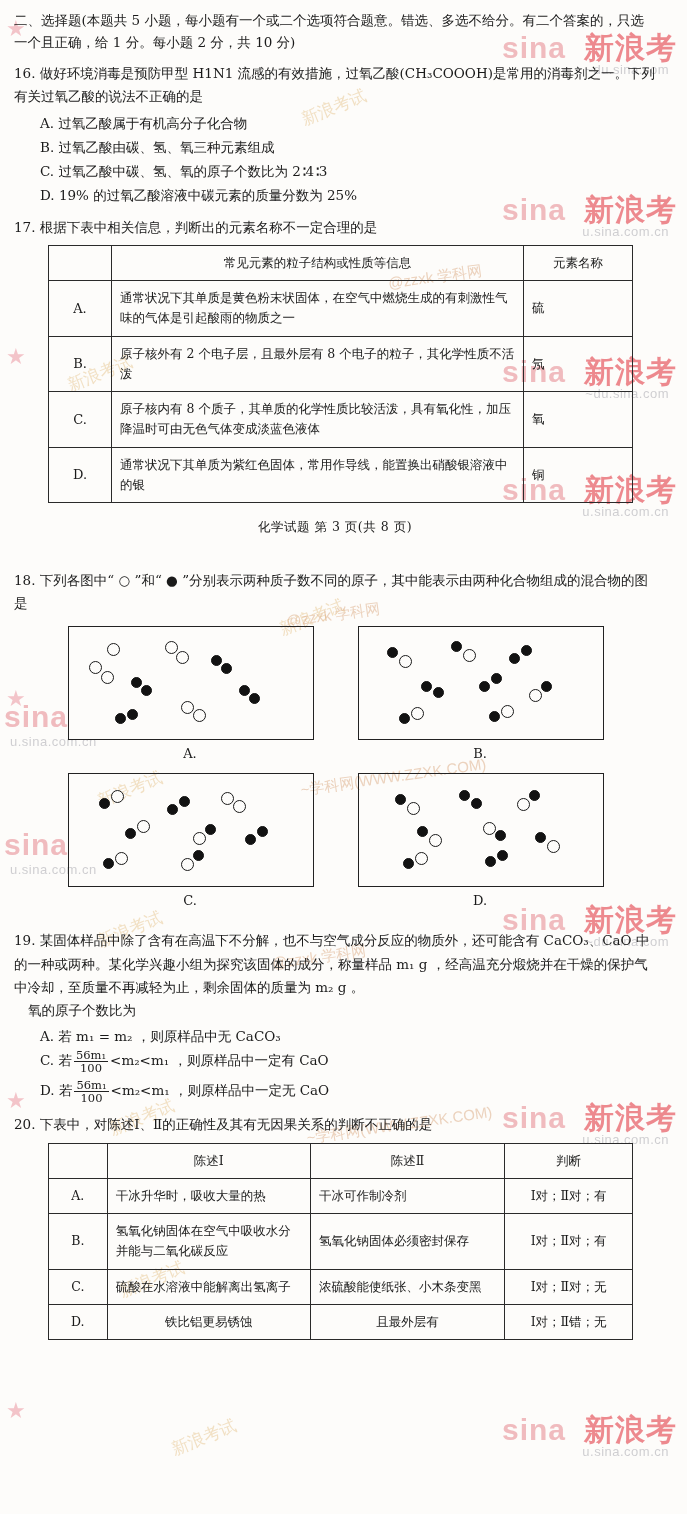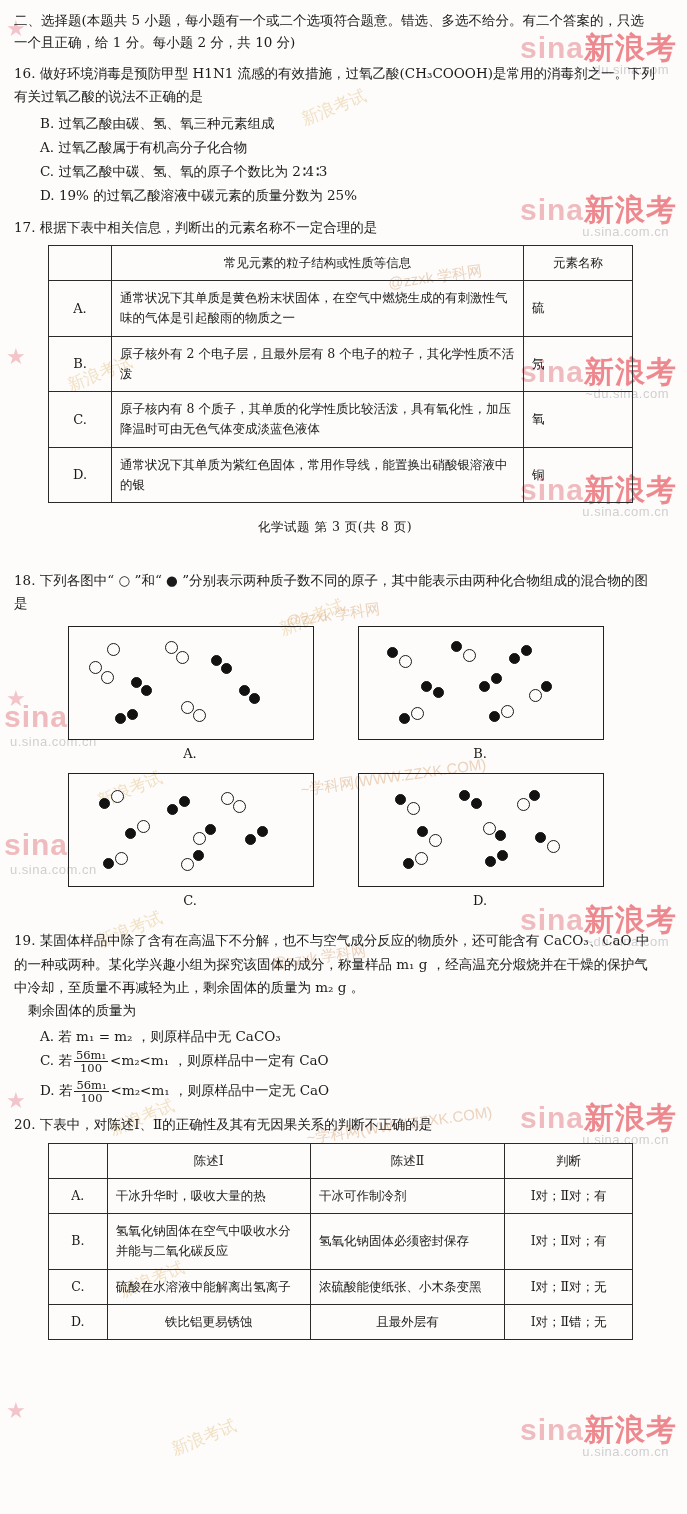--- a/index.html
+++ b/index.html
@@ -19,21 +19,21 @@
     user-select:none;
     white-space:nowrap;
     font-family:"Liberation Sans", sans-serif;
   }
   .wm-sina-big {
     color:rgba(236,170,175,0.80);
     font-size:30px;
     font-weight:bold;
     letter-spacing:1px;
   }
-  .wm-sina-big .cn { color:rgba(226,60,70,0.60); }
+  .wm-sina-big .cn { color:rgba(226,60,70,0.60);margin-left:18px; }
   .wm-url {
     color:rgba(150,150,160,0.45);
     font-size:13px;
     letter-spacing:0.5px;
   }
   .wm-diag {
     color:rgba(232,200,150,0.55);
     font-size:17px;
     transform:rotate(-22deg);
     font-family:"DejaVu Serif", serif;
@@ -177,22 +177,22 @@
     <div class="wm wm-star" style="top:1398px; left:6px;"><span>★</span></div>
   </div>
 
   <div class="content">
 
     <div class="lead">二、选择题(本题共 5 小题，每小题有一个或二个选项符合题意。错选、多选不给分。有二个答案的，只选一个且正确，给 1 分。每小题 2 分，共 10 分)</div>
 
     <div class="q">
       <div class="stem">16. 做好环境消毒是预防甲型 H1N1 流感的有效措施，过氧乙酸(CH₃COOOH)是常用的消毒剂之一。下列有关过氧乙酸的说法不正确的是</div>
       <div class="opts">
+        <div class="opt">A. 过氧乙酸属于有机高分子化合物</div>
         <div class="opt">B. 过氧乙酸由碳、氢、氧三种元素组成</div>
-        <div class="opt">A. 过氧乙酸属于有机高分子化合物</div>
         <div class="opt">C. 过氧乙酸中碳、氢、氧的原子个数比为 2∶4∶3</div>
         <div class="opt">D. 19% 的过氧乙酸溶液中碳元素的质量分数为 25%</div>
       </div>
     </div>
 
     <div class="q">
       <div class="stem">17. 根据下表中相关信息，判断出的元素名称不一定合理的是</div>
       <table class="t t17">
         <thead>
           <tr>
@@ -318,21 +318,21 @@
                 <div class="atom fill a10" style="left: 138px; top: 76px;"></div>
               </div>
             <div class="fig-label">D.</div>
           </div>
         </div>
       </div>
     </div>
 
     <div class="q">
       <div class="stem">19. 某固体样品中除了含有在高温下不分解，也不与空气成分反应的物质外，还可能含有 CaCO₃、CaO 中的一种或两种。某化学兴趣小组为探究该固体的成分，称量样品 m₁ g ，经高温充分煅烧并在干燥的保护气中冷却，至质量不再减轻为止，剩余固体的质量为 m₂ g 。</div>
-      <div class="stem" style="padding-left:14px;">剩余固体的质量为</div>
+      <div class="stem" style="padding-left:14px;">氧的原子个数比为</div>
       <div class="opts">
         <div class="opt">A. 若 m₁ = m₂ ，则原样品中无 CaCO₃</div>
         <div class="opt">
           <span>C. 若</span><span class="frac"><span class="num">56m₁</span><span class="den">100</span></span><span>&lt;m₂&lt;m₁ ，则原样品中一定有 CaO</span>
         </div>
         <div class="opt" style="margin-top:4px;">
           <span>D. 若</span><span class="frac"><span class="num">56m₁</span><span class="den">100</span></span><span>&lt;m₂&lt;m₁ ，则原样品中一定无 CaO</span>
         </div>
       </div>
     </div>

